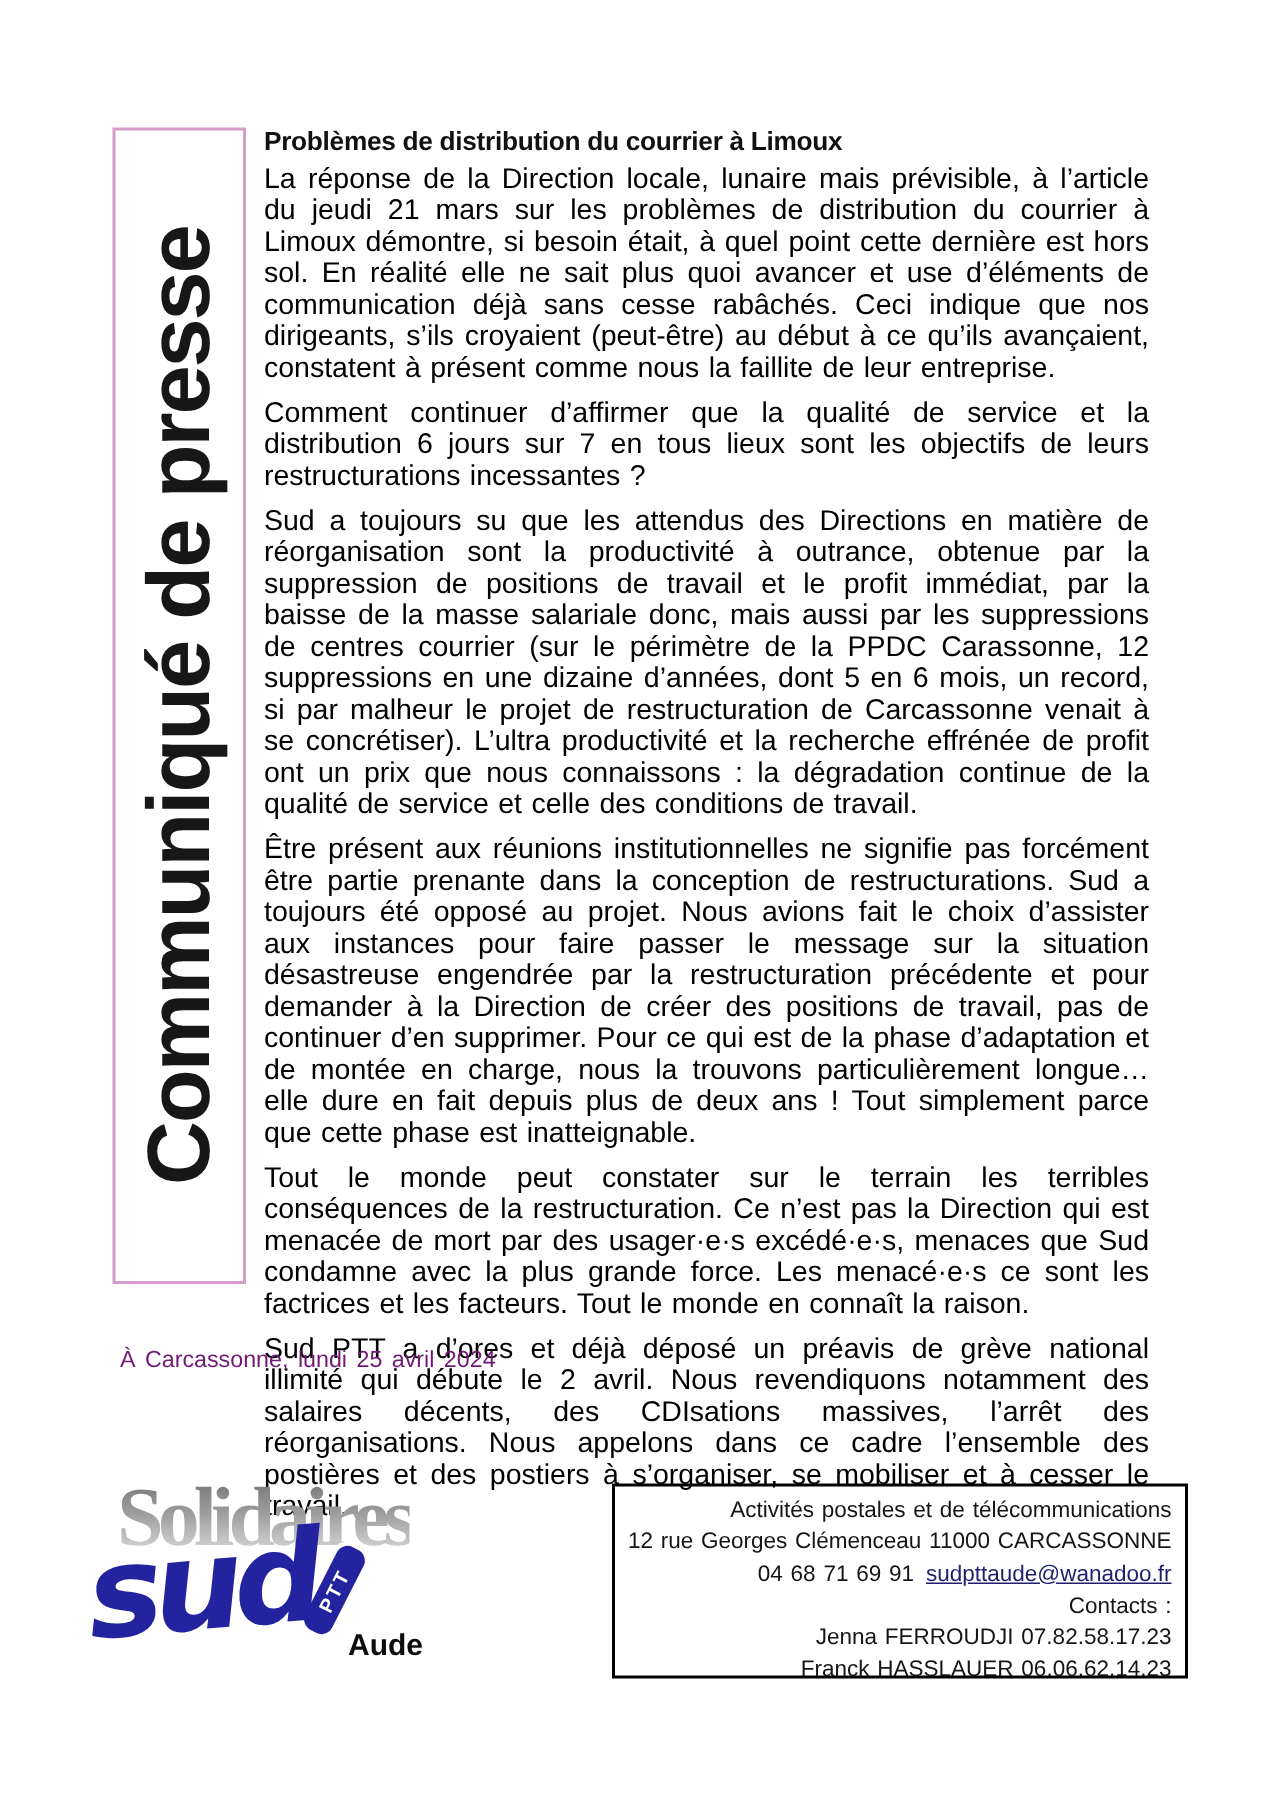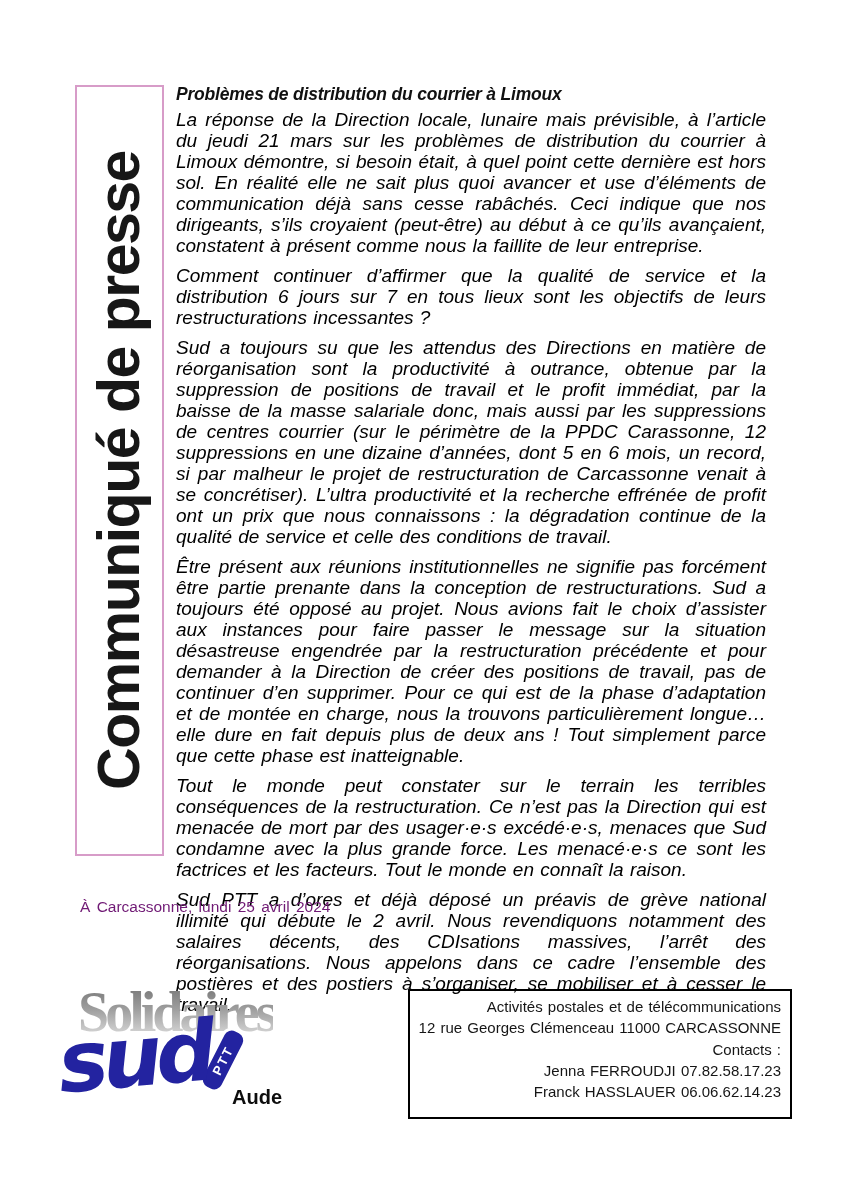--- a/index.html
+++ b/index.html
@@ -26,21 +26,21 @@
     width:767px; height:85px;
     transform:rotate(-90deg);
     transform-origin:center;
     display:flex; align-items:center; justify-content:center;
     font-size:59px; font-weight:700; letter-spacing:-1.5px;
     color:#171717; white-space:nowrap;
   }
 
   
   .main-col {
-    position:absolute; left:176px; top:84px; width:590px;font-style:italic;
+    position:absolute; left:176px; top:84px; width:590px;
   }
   .subject {
     font-size:17.5px; font-weight:700; color:#111;
     margin-bottom:4px; letter-spacing:-0.2px;
   }
   .headline {
     font-size:22.5px; font-weight:700; color:#111;
     margin-bottom:9px; letter-spacing:-0.4px; white-space:nowrap;
   }
   .main-col p {
@@ -138,18 +138,21 @@
     <div class="logo-ptt-ribbon">
       <span>PTT</span>
     </div>
     <div class="logo-sud">sud</div>
     <div class="logo-aude">Aude</div>
   </div>
 
   <div class="contact-box">
     <div>Activités postales et de télécommunications</div>
     <div>12 rue Georges Clémenceau 11000 CARCASSONNE</div>
+    <div>
+      <span>04 68 71 69 91</span><a class="contact-email">sudpttaude@wanadoo.fr</a>
+    </div>
     <div>Contacts :</div>
     <div>Jenna FERROUDJI 07.82.58.17.23</div>
     <div>Franck HASSLAUER 06.06.62.14.23</div>
   </div>
 
 </div>
 
 </body></html>

